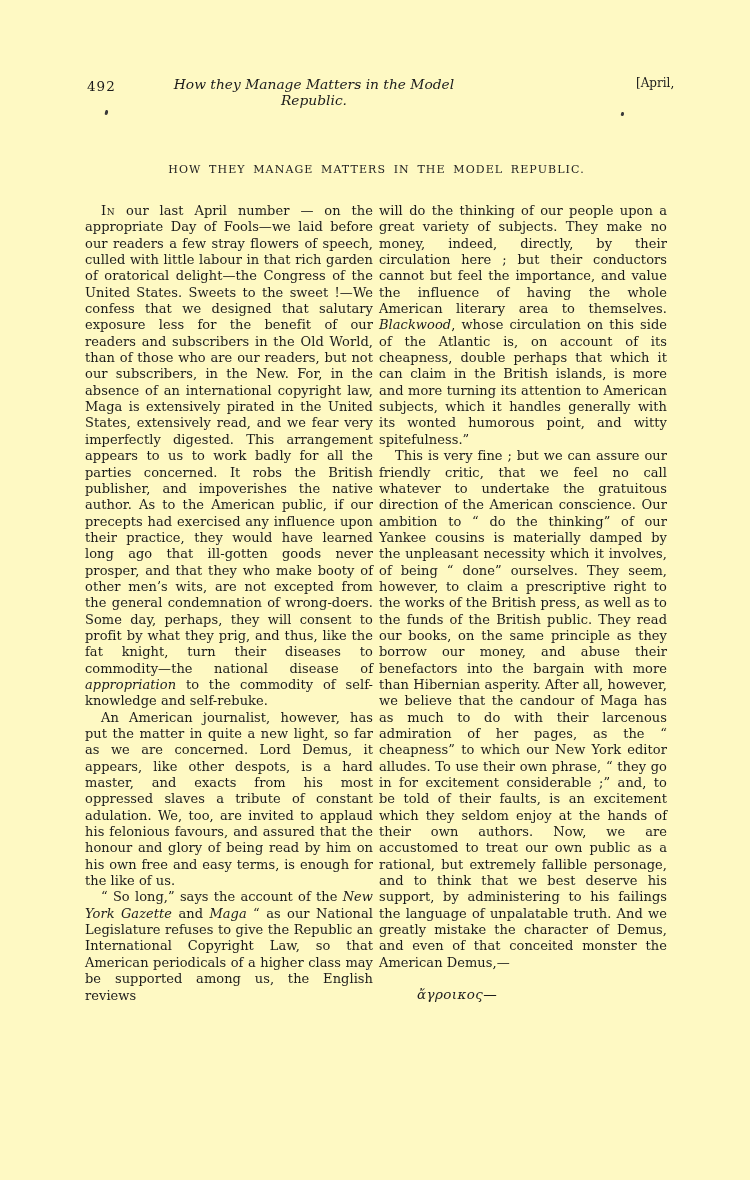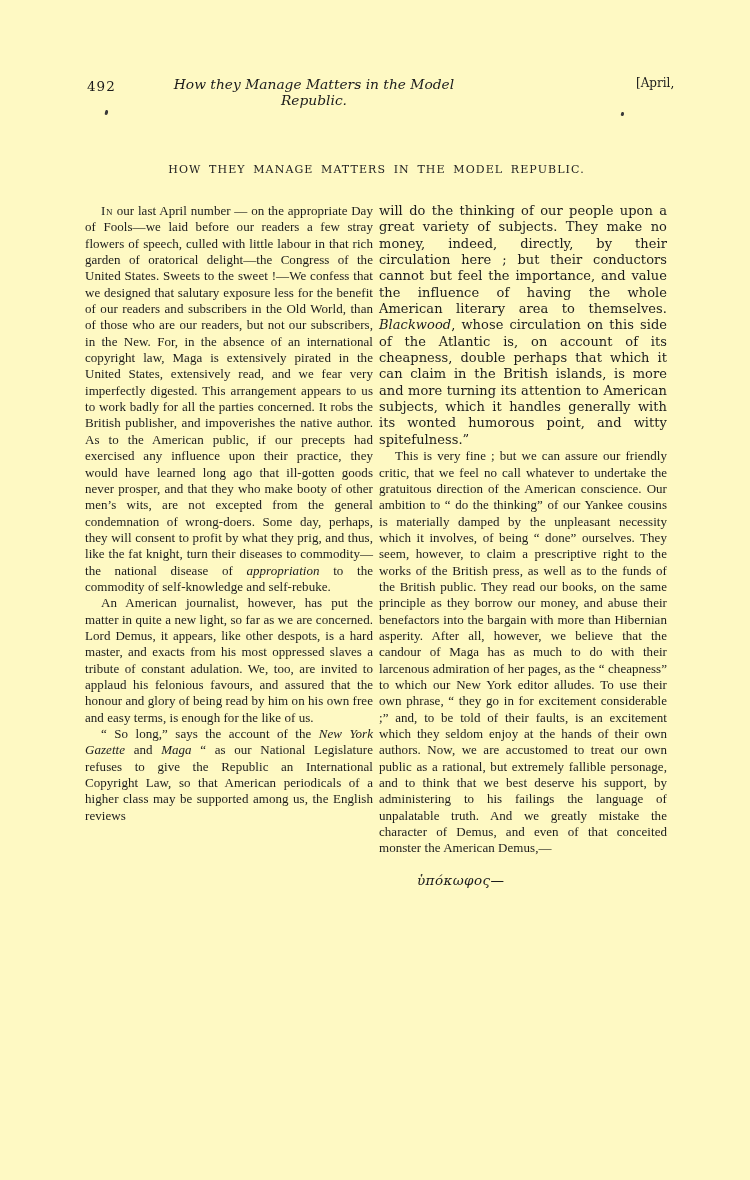--- a/index.html
+++ b/index.html
@@ -84,21 +84,21 @@
     width: 288px;
     flex: 0 0 288px;
   }
   .para {
     margin: 0;
     font-size: 13px;
     line-height: 16.35px;
     text-align: justify;
     letter-spacing: 0.05px;
   }
-  .para.indent { text-indent: 16px; font-family: Liberation Serif, serif; }
+  .para.indent { text-indent: 16px; }
   .i  { font-style: italic; }
   .sc { font-variant: small-caps; letter-spacing: 0.6px; }
   .greek {
     margin-top: 15px;
     font-style: italic;
     font-size: 13.5px;
     line-height: 17px;
     letter-spacing: 0.4px;
   }
   .greek-line2 { padding-left: 38px; }
@@ -122,18 +122,18 @@
   <main class="columns">
     <div class="col">
       <p class="para indent"><span class="sc">In</span><span> our last April number — on the appropriate Day of Fools—we laid before our readers a few stray flowers of speech, culled with little labour in that rich garden of oratorical delight—the Congress of the United States.  Sweets to the sweet !—We confess that we designed that salutary exposure less for the benefit of our readers and subscribers in the Old World, than of those who are our readers, but not our subscribers, in the New.  For, in the absence of an international copyright law, Maga is extensively pirated in the United States, extensively read, and we fear very imperfectly digested.  This arrangement appears to us to work badly for all the parties concerned.  It robs the British publisher, and impoverishes the native author.  As to the American public, if our precepts had exercised any influence upon their practice, they would have learned long ago that ill-gotten goods never prosper, and that they who make booty of other men’s wits, are not excepted from the general condemnation of wrong-doers.  Some day, perhaps, they will consent to profit by what they prig, and thus, like the fat knight, turn their diseases to commodity—the national disease of </span><span class="i">appropriation</span><span> to the commodity of self-knowledge and self-rebuke.</span></p>
       <p class="para indent"><span>An American journalist, however, has put the matter in quite a new light, so far as we are concerned.  Lord Demus, it appears, like other despots, is a hard master, and exacts from his most oppressed slaves a tribute of constant adulation.  We, too, are invited to applaud his felonious favours, and assured that the honour and glory of being read by him on his own free and easy terms, is enough for the like of us.</span></p>
       <p class="para indent"><span>“ So long,” says the account of the </span><span class="i">New York Gazette</span><span> and </span><span class="i">Maga</span><span> “ as our National Legislature refuses to give the Republic an International Copyright Law, so that American periodicals of a higher class may be supported among us, the English reviews</span></p>
     </div>
     <div class="col">
       <p class="para"><span>will do the thinking of our people upon a great variety of subjects.  They make no money, indeed, directly, by their circulation here ; but their conductors cannot but feel the importance, and value the influence of having the whole American literary area to themselves.  </span><span class="i">Blackwood</span><span>, whose circulation on this side of the Atlantic is, on account of its cheapness, double perhaps that which it can claim in the British islands, is more and more turning its attention to American subjects, which it handles generally with its wonted humorous point, and witty spitefulness.”</span></p>
       <p class="para indent"><span>This is very fine ; but we can assure our friendly critic, that we feel no call whatever to undertake the gratuitous direction of the American conscience.  Our ambition to “ do the thinking” of our Yankee cousins is materially damped by the unpleasant necessity which it involves, of being “ done” ourselves.  They seem, however, to claim a prescriptive right to the works of the British press, as well as to the funds of the British public.  They read our books, on the same principle as they borrow our money, and abuse their benefactors into the bargain with more than Hibernian asperity.  After all, however, we believe that the candour of Maga has as much to do with their larcenous admiration of her pages, as the “ cheapness” to which our New York editor alludes.  To use their own phrase, “ they go in for excitement considerable ;” and, to be told of their faults, is an excitement which they seldom enjoy at the hands of their own authors.  Now, we are accustomed to treat our own public as a rational, but extremely fallible personage, and to think that we best deserve his support, by administering to his failings the language of unpalatable truth.  And we greatly mistake the character of Demus, and even of that conceited monster the American Demus,—</span></p>
       <div class="greek">
-        <div class="greek-line2">ὑπόκωφος—</div>
+        <div class="greek-line2">ἄγροικος—</div>
       </div>
     </div>
   </main>
 
 </div>
 
 </body></html>

